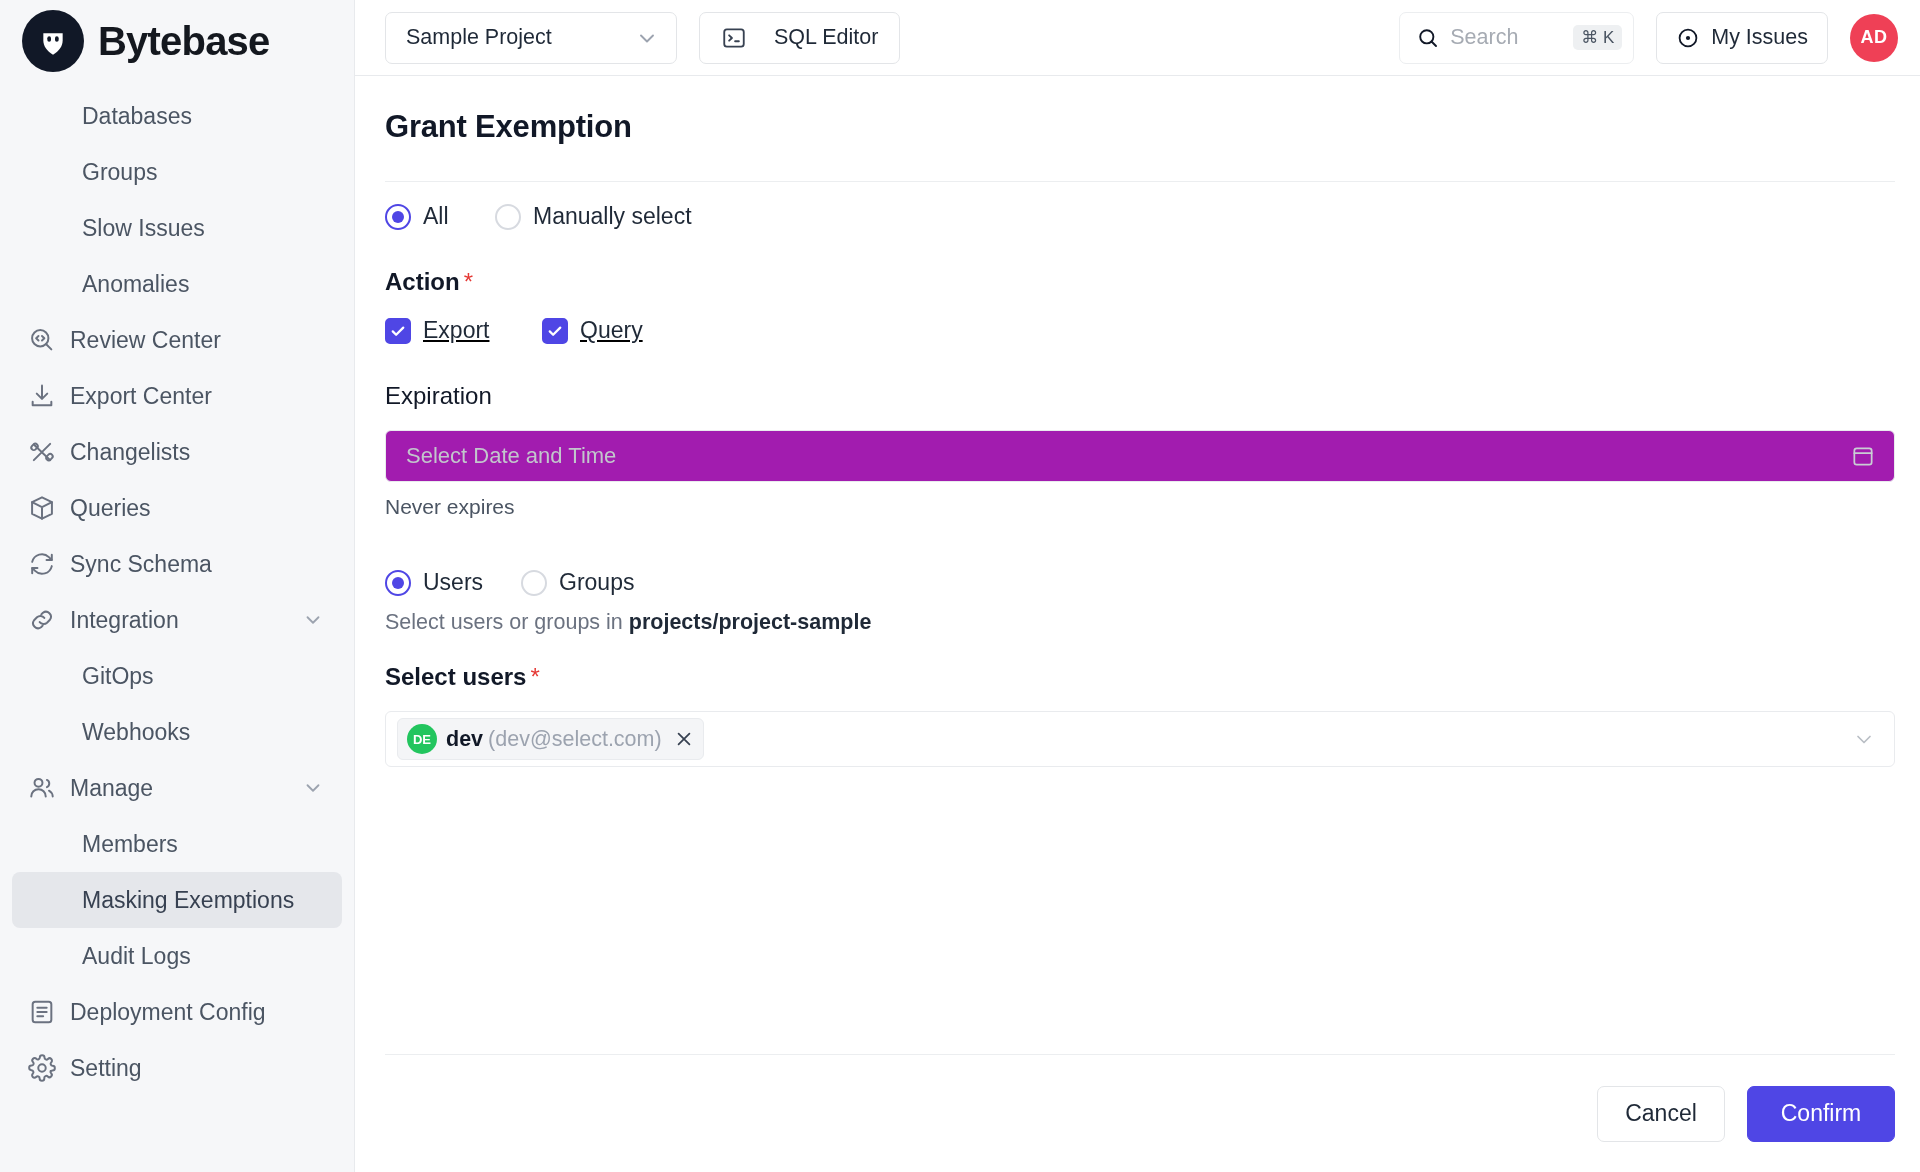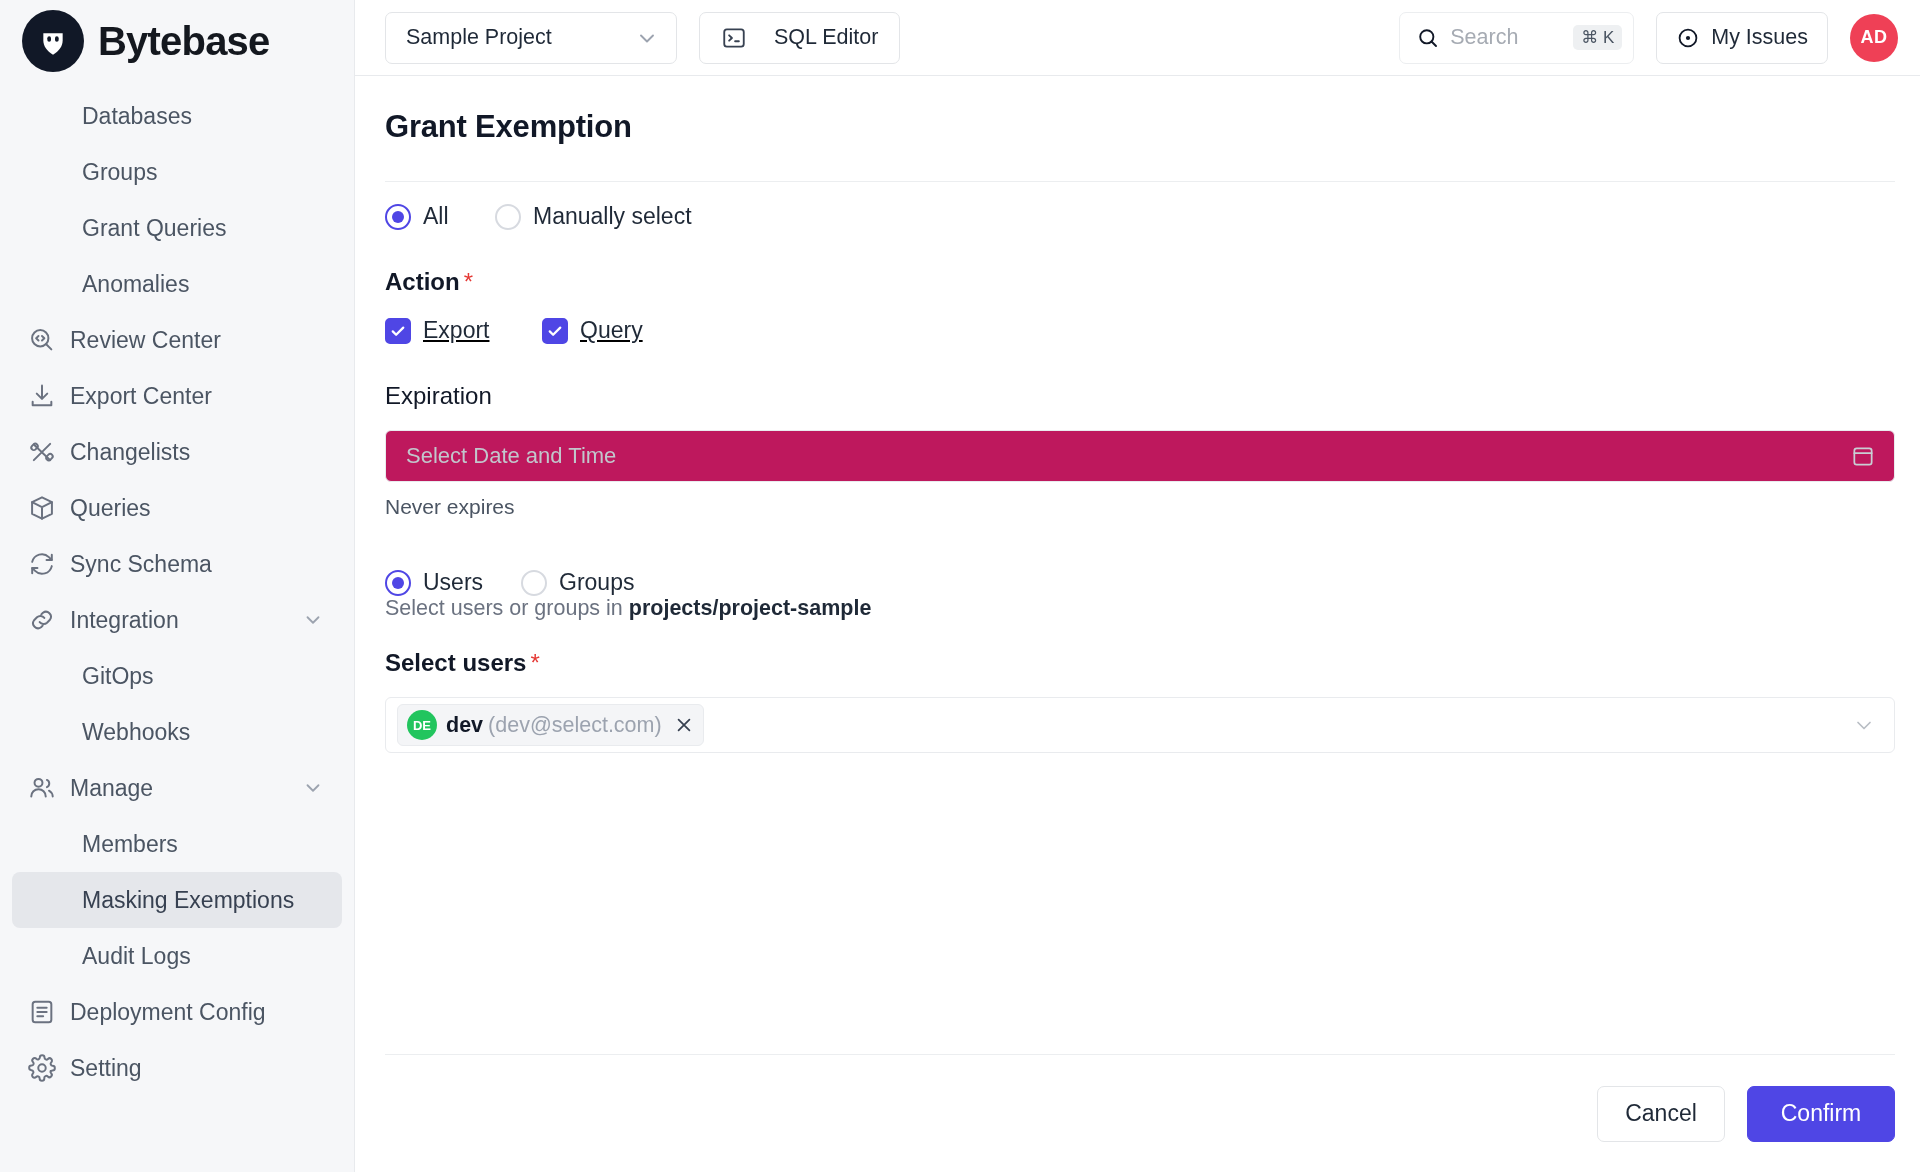--- a/index.html
+++ b/index.html
@@ -144,25 +144,25 @@
     border: 2px solid #d7dae0; background: #fff; flex: 0 0 26px;
     display:flex; align-items:center; justify-content:center;
   }
   .cbox.on { background: #4f46e5; border-color: #4f46e5; }
 
   .dateinput {
     margin-top: 20px; height: 52px; width: 100%;
     border: 1px solid #e9ebee; border-radius: 6px;
     display: flex; align-items: center; justify-content: space-between;
     padding: 0 18px 0 20px;
-    background: #be185d; cursor: text;
+    background: #a21caf; cursor: text;
   }
   .dateinput .ph { font-size: 22px; color: #c2c6cc; }
   .hint { font-size: 21px; color: #4b5563; margin-top: 13px; }
-  .hint2 { font-size: 21.5px; color: #6b7280; }
+  .hint2 { font-size: 21.5px; color: #6b7280; margin-top: 14px; }
   .hint2 b { color: #1f2937; font-weight: 700; }
 
   .userselect {
     margin-top: 20px; min-height: 56px; width: 100%;
     border: 1px solid #e9ebee; border-radius: 6px;
     display: flex; align-items: center; justify-content: space-between;
     padding: 0 18px 0 11px; background: #fff; cursor: pointer;
   }
   .tag {
     display: flex; align-items: center; gap: 9px;
@@ -212,21 +212,21 @@
 
     <nav class="nav">
 
       <div class="nav-item child">
         <span class="nav-label">Databases</span>
       </div>
       <div class="nav-item child">
         <span class="nav-label">Groups</span>
       </div>
       <div class="nav-item child">
-        <span class="nav-label">Grant Queries</span>
+        <span class="nav-label">Slow Issues</span>
       </div>
       <div class="nav-item child">
         <span class="nav-label">Anomalies</span>
       </div>
 
       <div class="nav-item">
         <span class="nav-ico">
           <svg width="28" height="28" viewBox="0 0 24 24" fill="none" stroke="currentColor" stroke-width="1.7" stroke-linecap="round" stroke-linejoin="round">
             <circle cx="10.5" cy="10.5" r="7"></circle>
               <path d="m20 20-4.6-4.6"></path>

